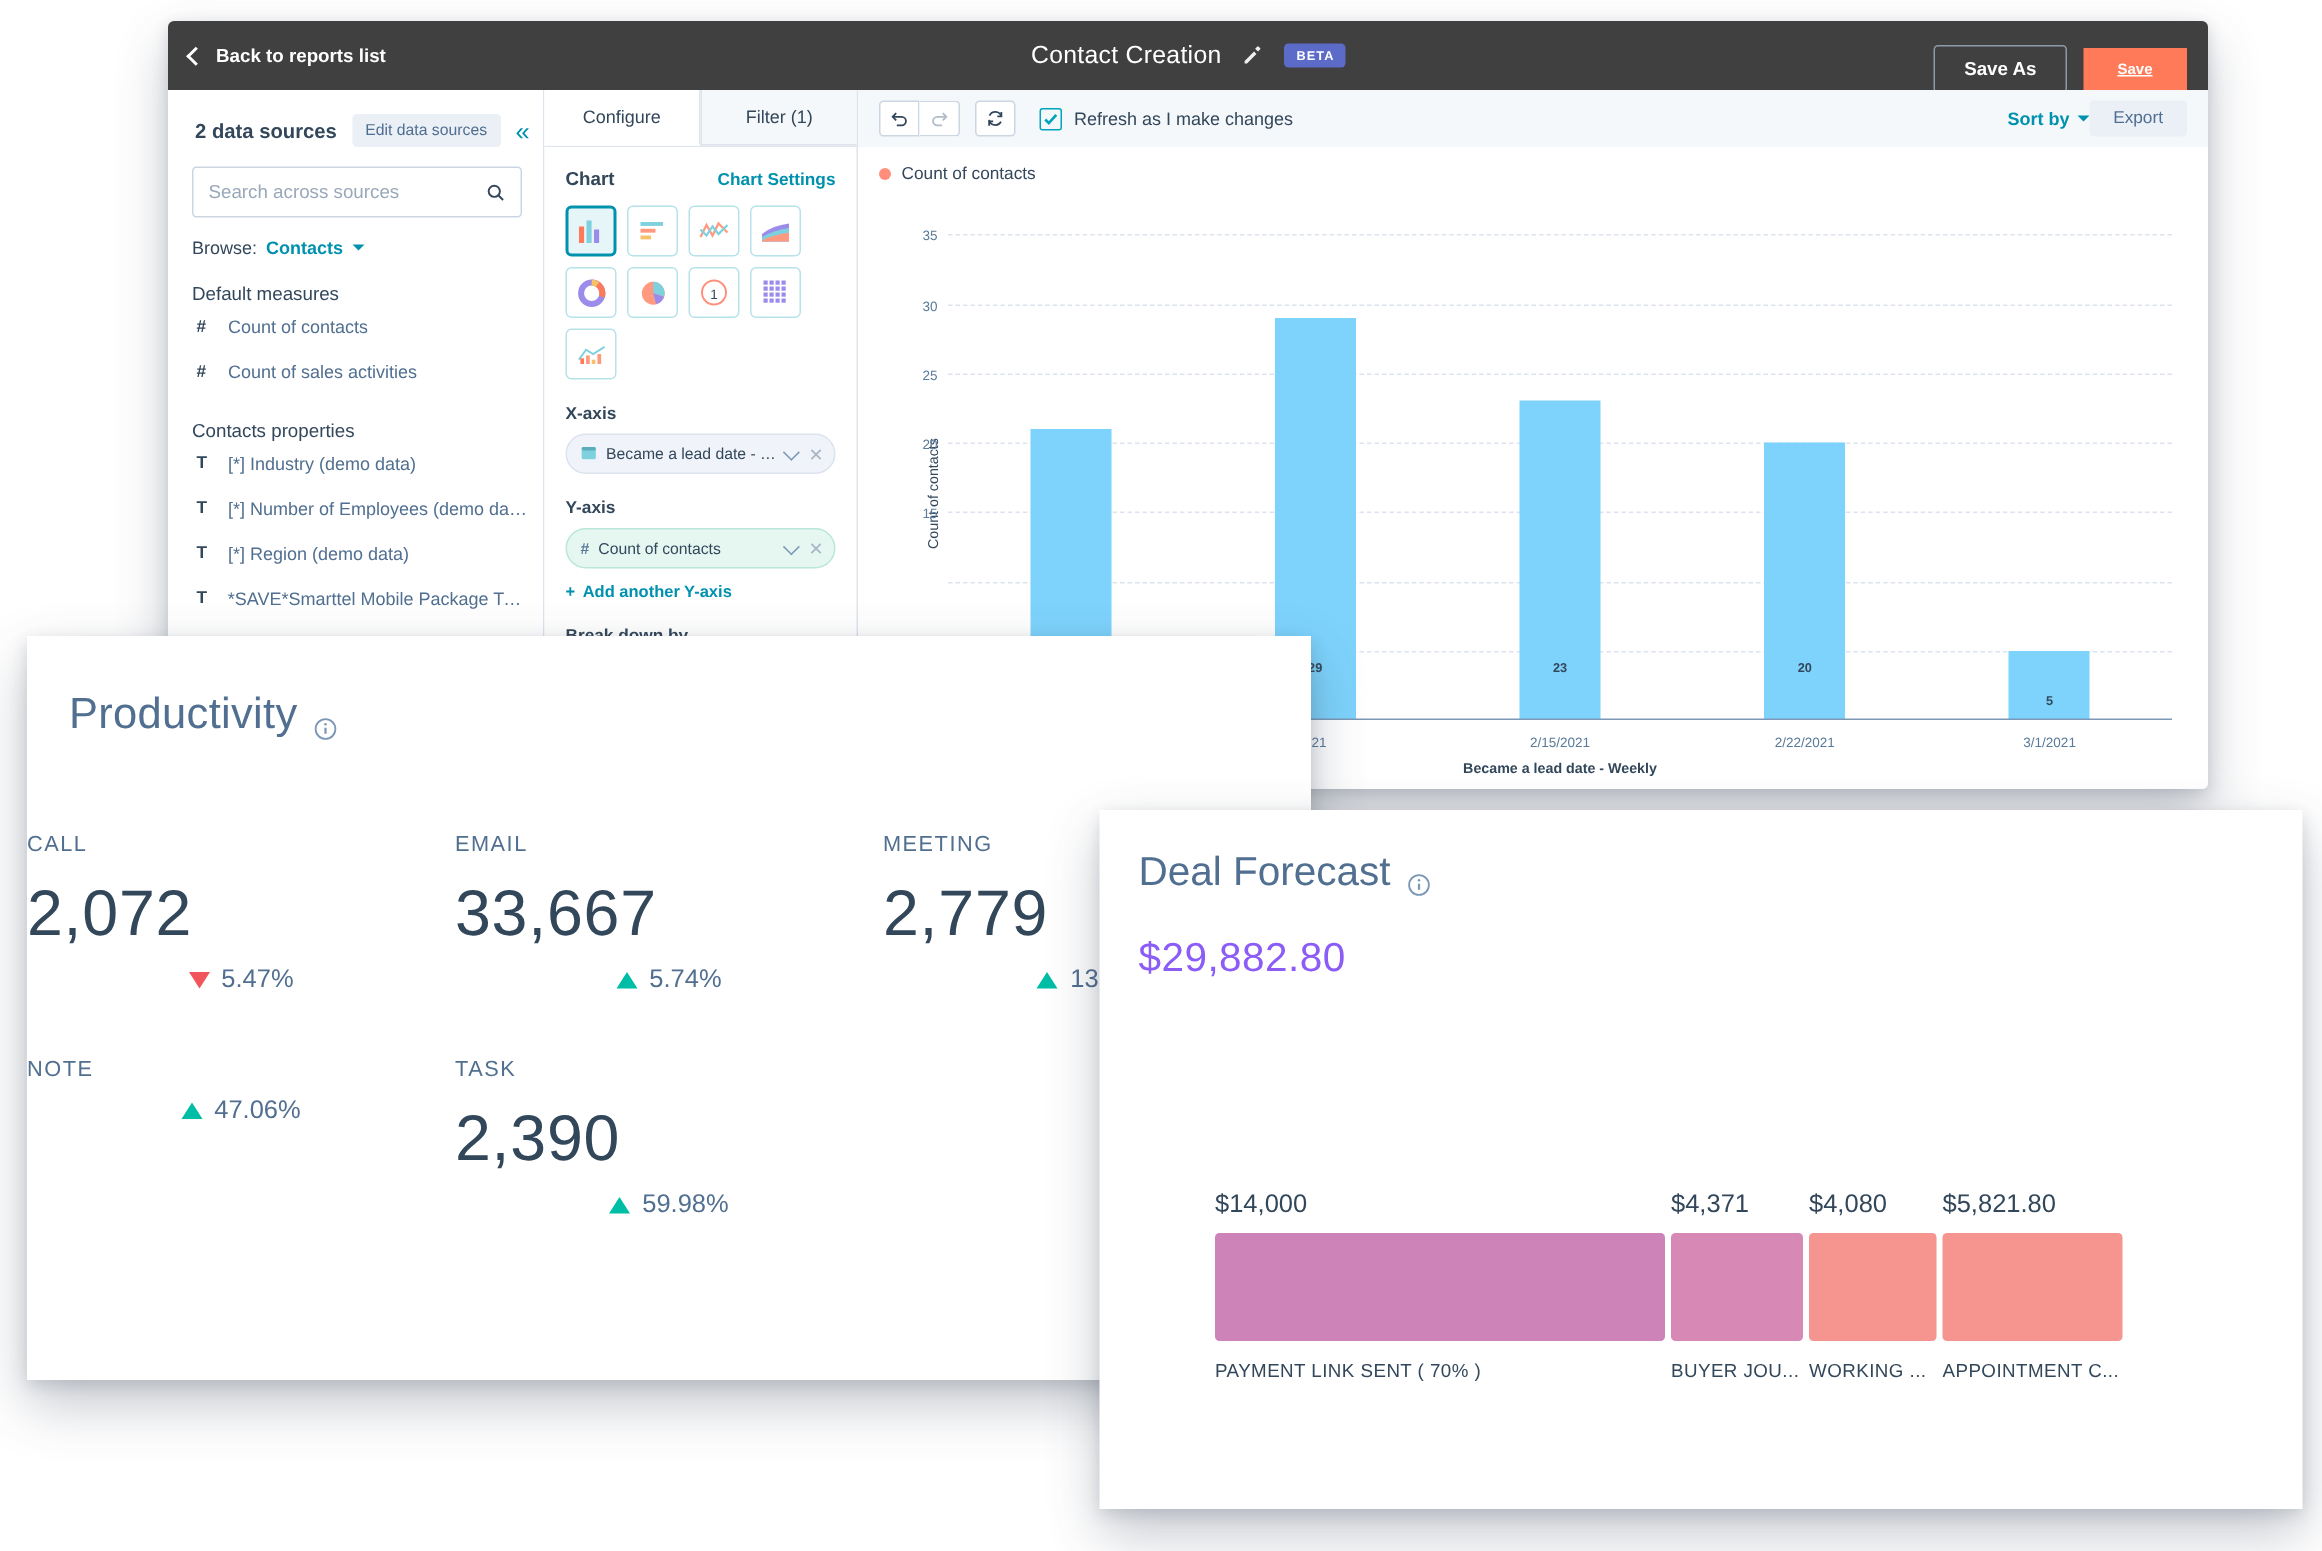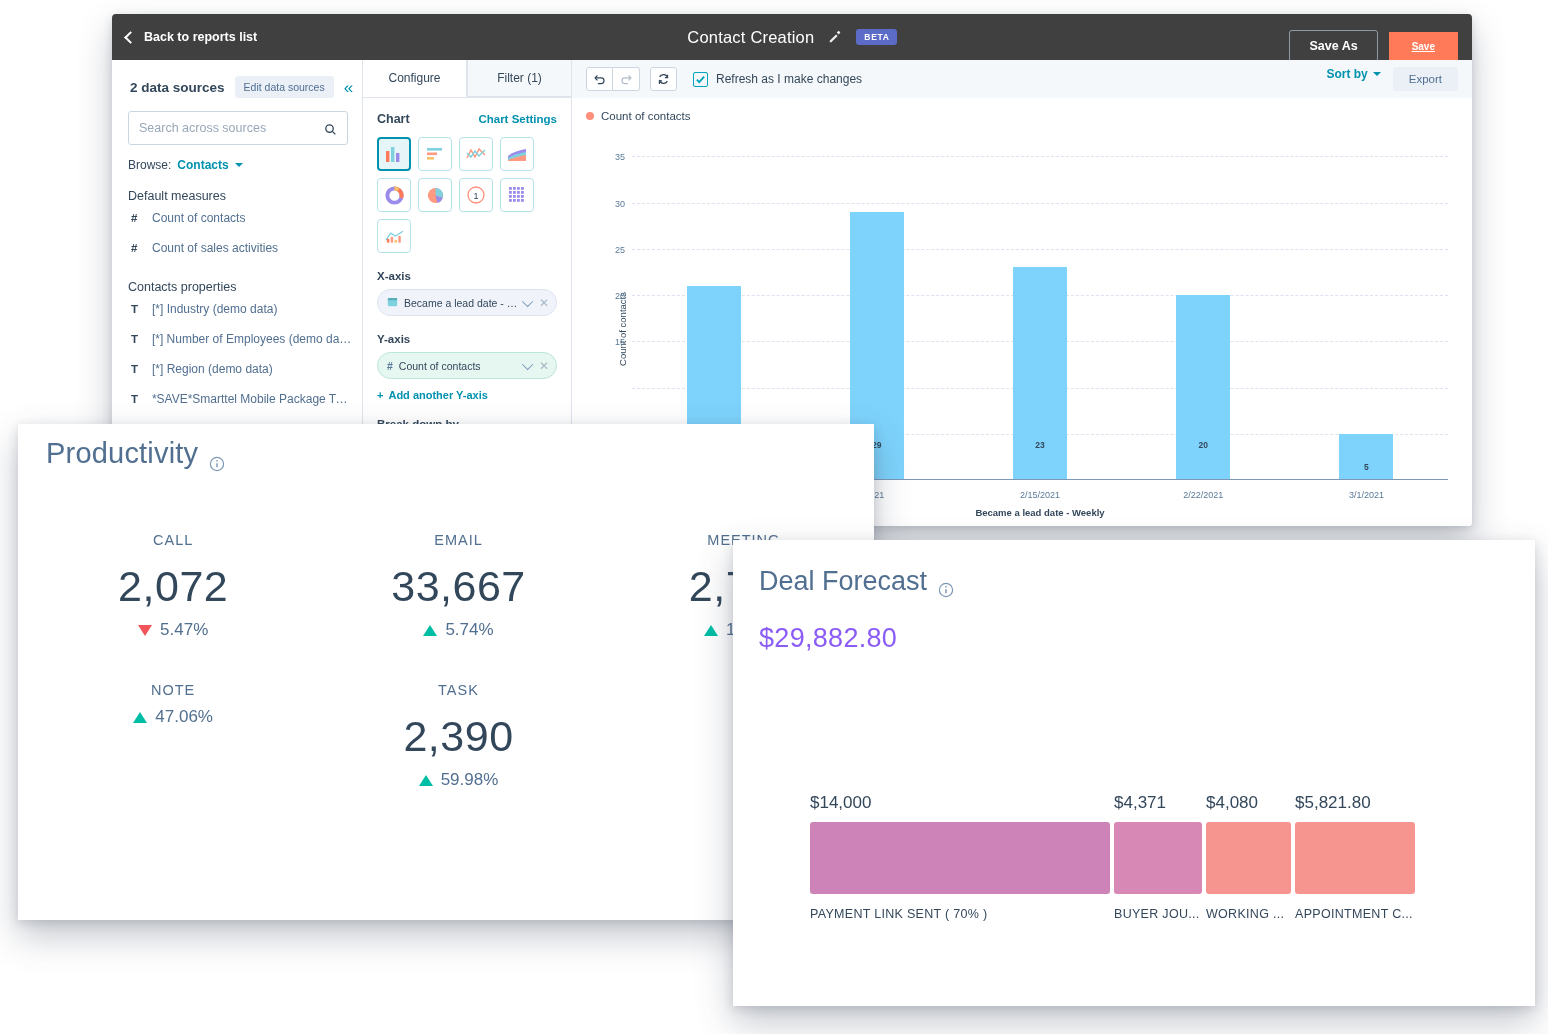--- a/index.html
+++ b/index.html
@@ -172,21 +172,21 @@
   }
   .tb-group { display: flex; }
   .tb-group .tb-btn:first-child { border-radius: 3px 0 0 3px; }
   .tb-group .tb-btn:last-child { border-radius: 0 3px 3px 0; border-left: none; }
   .cb-wrap { display: flex; align-items: center; gap: 8px; margin-left: 6px; }
   .cb-box {
     width: 15px; height: 15px; border: 1.5px solid #00a4bd; border-radius: 2px;
     display: flex; align-items: center; justify-content: center;
   }
   .cb-label { font-size: 12px; color: #33475b; }
-  .tb-right { margin-left: auto; display: flex; align-items: flex-start; gap: 12px; }
+  .tb-right { margin-left: auto; display: flex; align-items: center; }
   .sortby { font-size: 12px; font-weight: 700; color: #0091ae; display: flex; align-items: center; gap: 5px; }
   .btn-export {
     background: #eaf0f6; border: none; color: #506e91; font-size: 11.5px;
     padding: 6px 16px; border-radius: 3px; font-family: inherit;
   }
   .chart-canvas {
     position: absolute; left: 0; right: 0; top: 38px; bottom: 0;
     background: #ffffff;
   }
   .legend-row {
@@ -240,29 +240,29 @@
 
   
   .prod-card {
     position: absolute; left: 18px; top: 424px;
     width: 856px; height: 496px; background: #ffffff;
     box-shadow: 0 16px 34px rgba(60,70,90,0.30), 0 3px 10px rgba(60,70,90,0.18);
     overflow: hidden;
   }
   .prod-title {
     display: flex; align-items: center; gap: 11px;
-    padding: 13px 0 0 28px;
+    padding: 36px 0 0 28px;
     font-size: 29px; font-weight: 400; color: #516f90; letter-spacing: .2px;
   }
   .info-icon { width: 16px; height: 16px; color: #7c98b6; }
   .prod-grid {
     display: grid; grid-template-columns: repeat(3, 1fr);
     row-gap: 42px; padding: 62px 0 0 0;
   }
-  .metric { text-align: center; padding-left: 25px; }
+  .metric { text-align: left; }
   .metric-label {
     font-size: 14.5px; color: #516f90; letter-spacing: 1px;
   }
   .metric-value {
     font-size: 43px; font-weight: 400; color: #33475b;
     margin-top: 14px; letter-spacing: .5px;
   }
   .metric-delta {
     margin-top: 9px; font-size: 17px; color: #516f90;
     display: flex; align-items: center; justify-content: center; gap: 8px;

